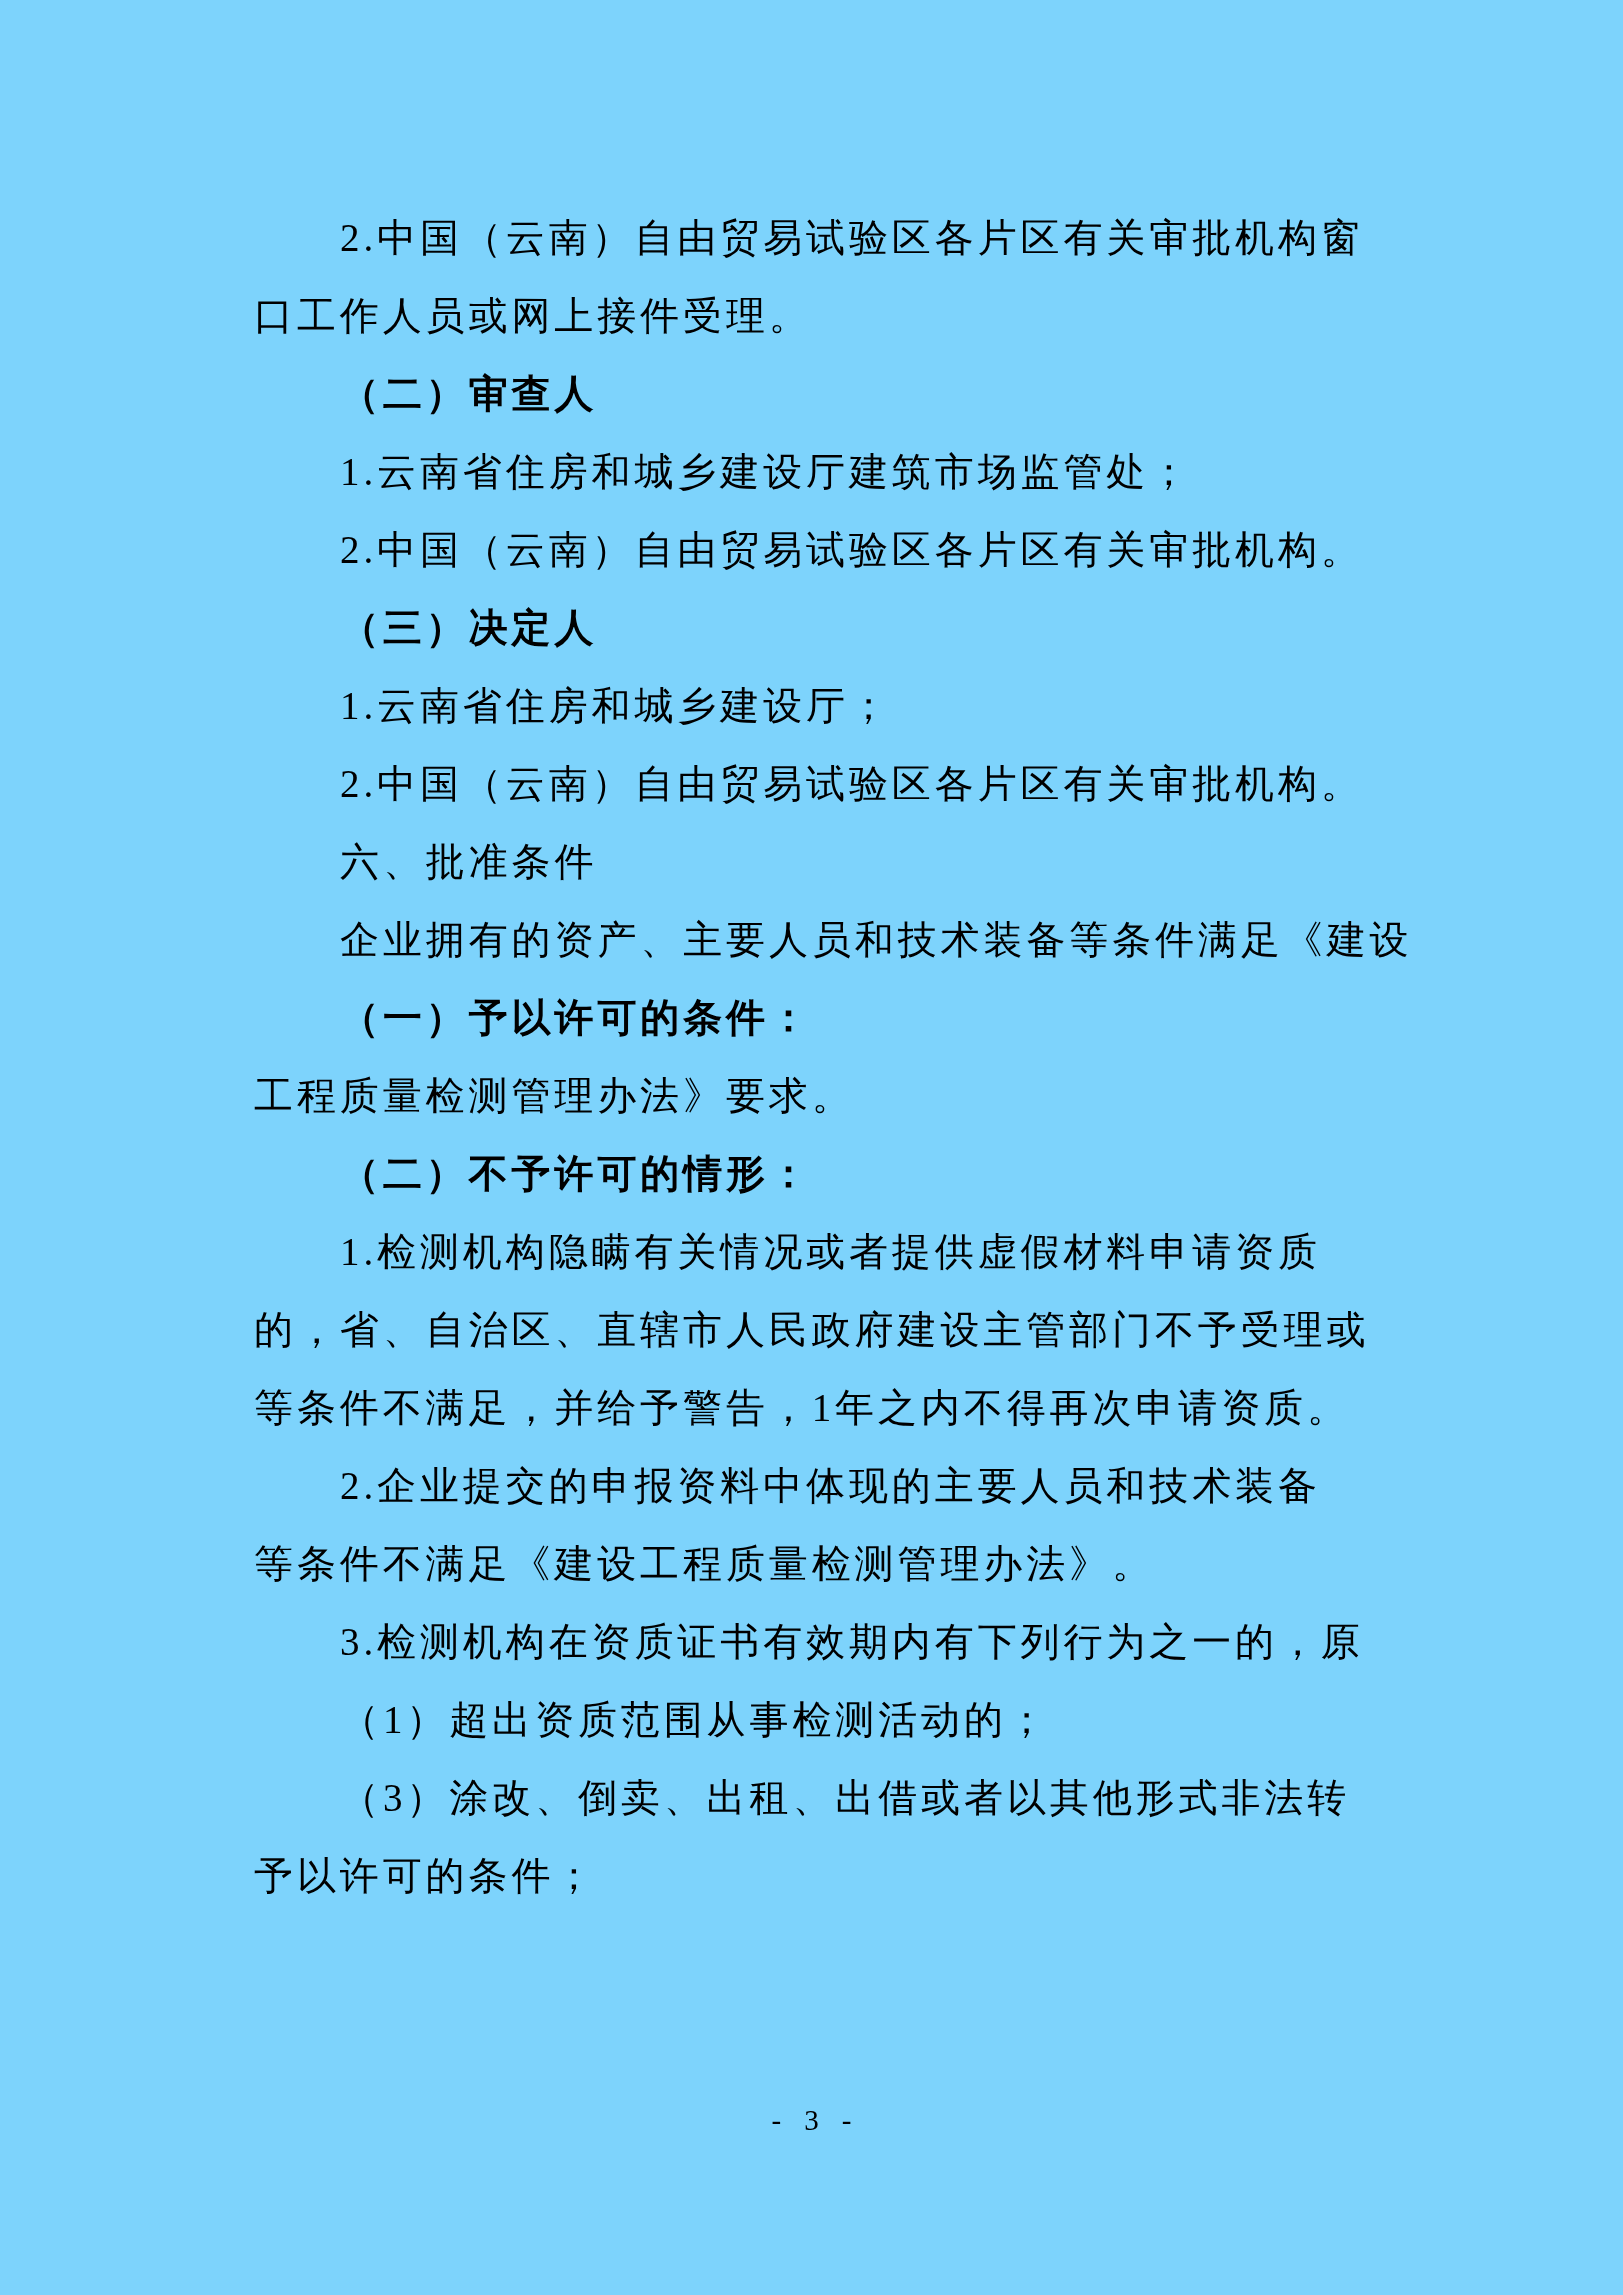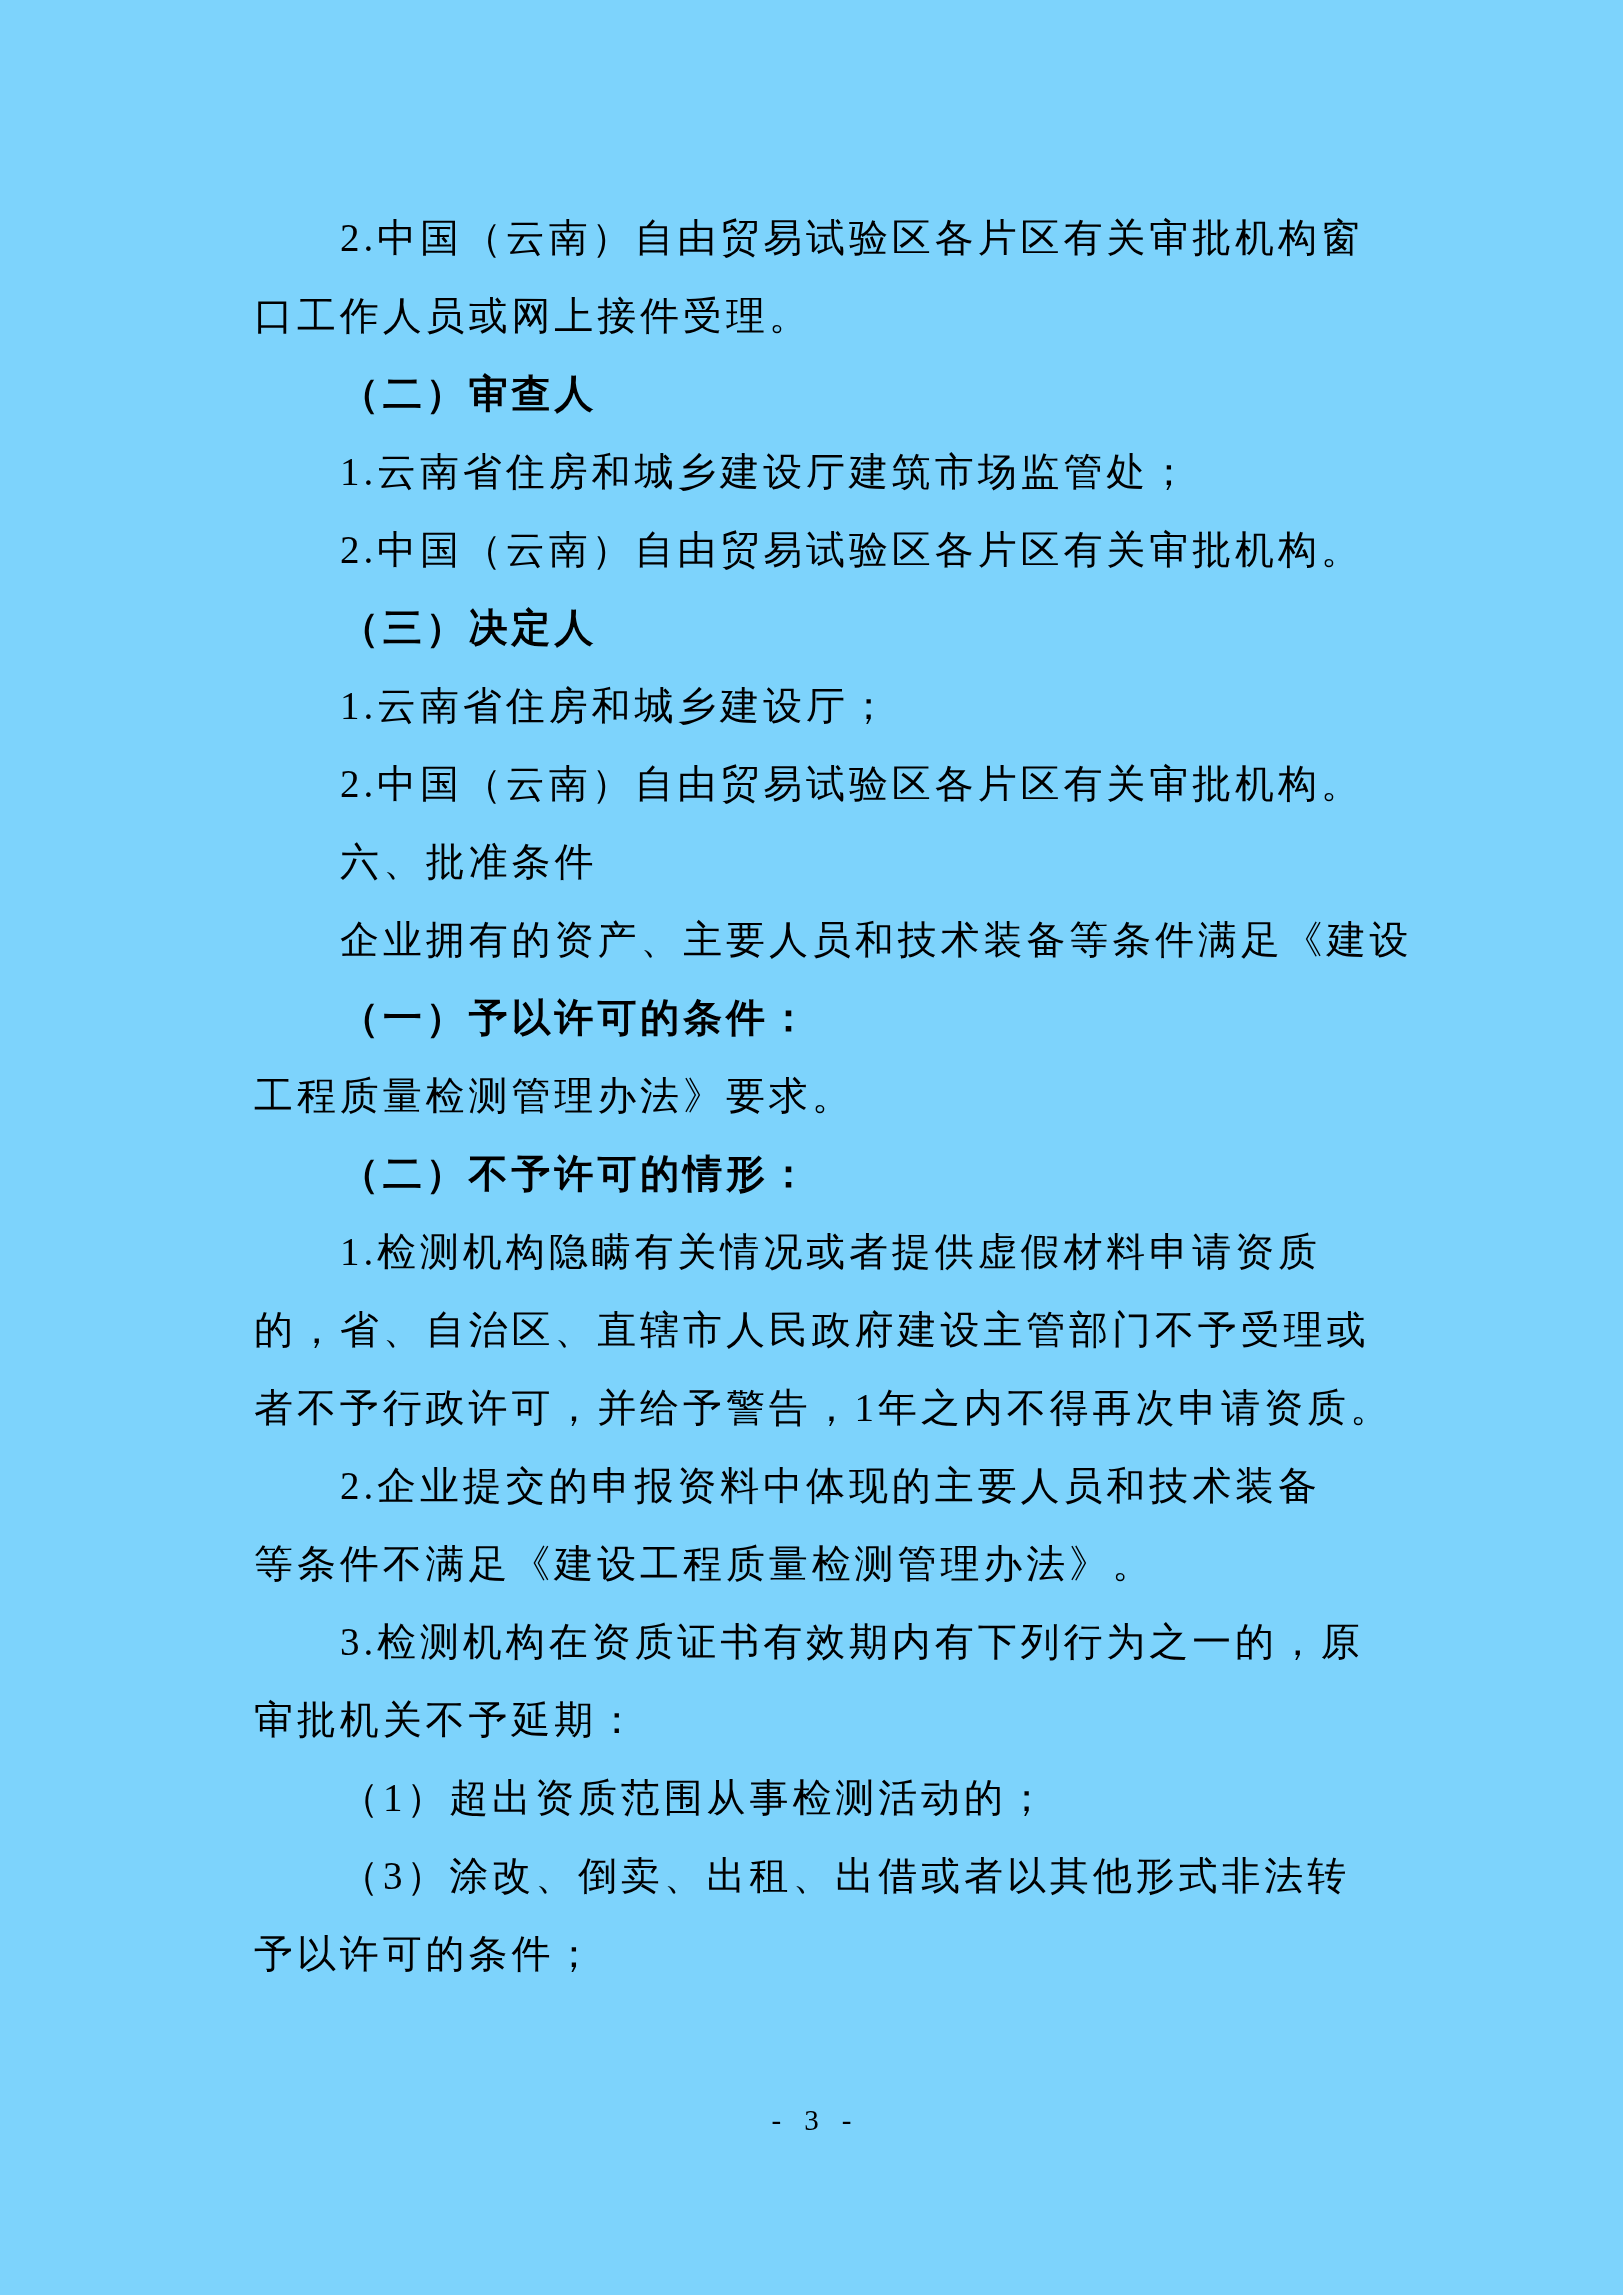--- a/index.html
+++ b/index.html
@@ -75,25 +75,24 @@
       <div class="line subheading indent">（三）决定人</div>
       <div class="line body indent">1.云南省住房和城乡建设厅；</div>
       <div class="line body indent">2.中国（云南）自由贸易试验区各片区有关审批机构。</div>
       <div class="line heading indent">六、批准条件</div>
       <div class="line body indent">企业拥有的资产、主要人员和技术装备等条件满足《建设</div>
       <div class="line subheading indent">（一）予以许可的条件：</div>
       <div class="line body">工程质量检测管理办法》要求。</div>
       <div class="line subheading indent">（二）不予许可的情形：</div>
       <div class="line body indent">1.检测机构隐瞒有关情况或者提供虚假材料申请资质</div>
       <div class="line body">的，省、自治区、直辖市人民政府建设主管部门不予受理或</div>
-      <div class="line body">者不予行政许可，并给予警告，1年之内不得再次申请资质。</div>
+      <div class="line body">等条件不满足，并给予警告，1年之内不得再次申请资质。</div>
       <div class="line body indent">2.企业提交的申报资料中体现的主要人员和技术装备</div>
       <div class="line body">等条件不满足《建设工程质量检测管理办法》。</div>
       <div class="line body indent">3.检测机构在资质证书有效期内有下列行为之一的，原</div>
-      <div class="line body">审批机关不予延期：</div>
       <div class="line body indent">（1）超出资质范围从事检测活动的；</div>
       <div class="line body indent">（3）涂改、倒卖、出租、出借或者以其他形式非法转</div>
       <div class="line body">予以许可的条件；</div>
     </main>
   <footer class="footer">
     <span class="page-number">- 3 -</span>
   </footer>
 </div>
 
 

